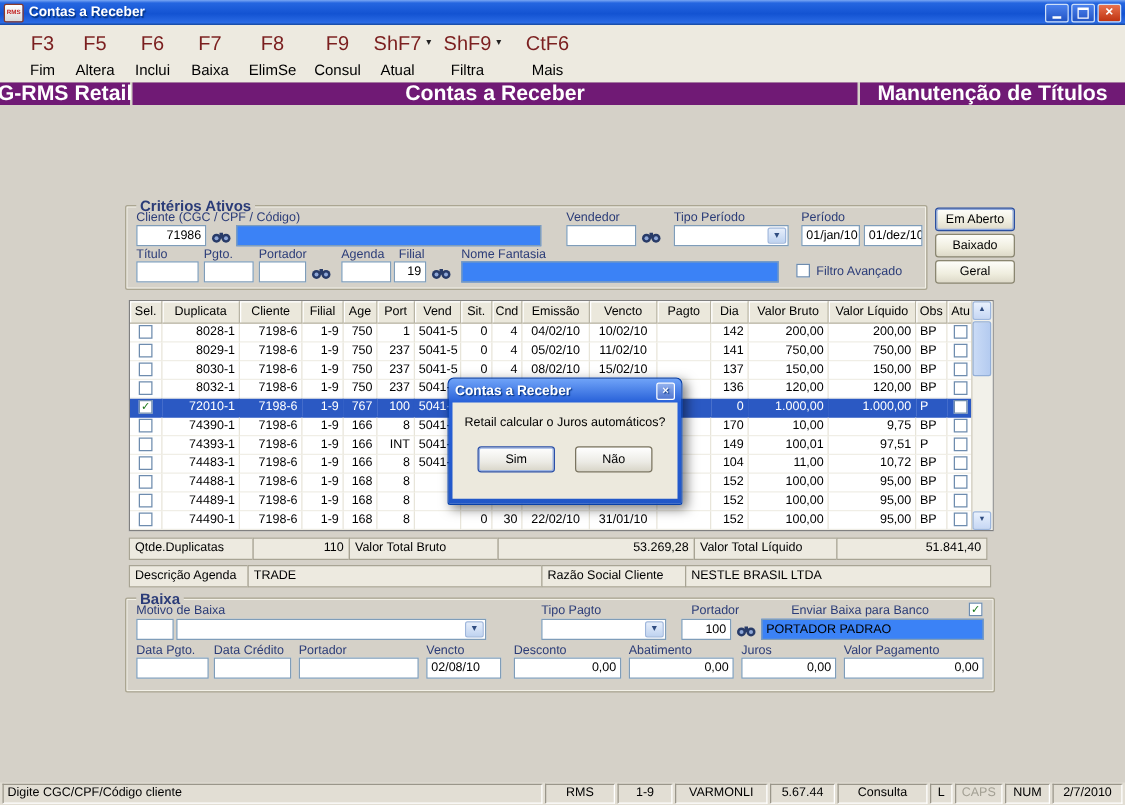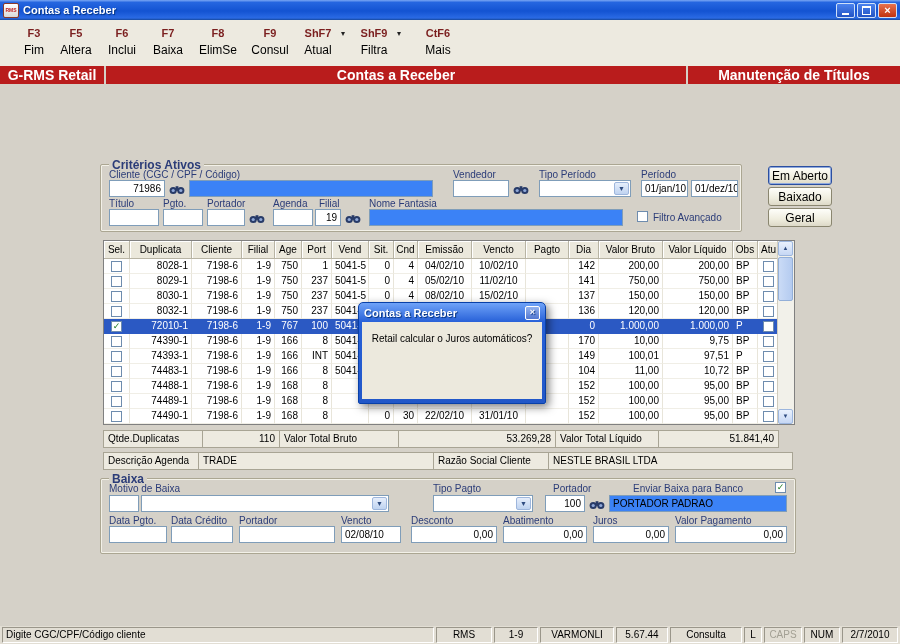--- a/index.html
+++ b/index.html
@@ -16,47 +16,47 @@
   .win-buttons{display:flex;gap:2px}
   .wb{width:19px;height:15px;border:1px solid #CFE0F8;border-radius:2px;color:#fff;display:flex;align-items:center;justify-content:center;box-sizing:border-box}
   .wb-min,.wb-max{background:linear-gradient(180deg,#4B82EE,#2254C4)}
   .wb-close{background:linear-gradient(180deg,#E8724E,#C03311);font-size:11px;font-weight:bold;line-height:11px}
   .glyph-min{display:block;width:7px;height:2px;background:#fff;margin-top:7px}
   .glyph-max{display:block;width:7px;height:6px;border:1px solid #fff;border-top-width:2px}
 
   
   .toolbar{position:absolute;left:0;top:20px;width:900px;height:46px;background:#EDEAE0;border-bottom:1px solid #C9C5B8}
   .tb-item{position:absolute;top:7px;width:40px;text-align:center}
-  .tb-key{font-weight:bold;font-size:11px;color:#7B1F1F}
+  .tb-key{font-weight:normal;font-size:16px;color:#7B1F1F}
   .tb-label{font-size:12px;color:#000;margin-top:4px}
   .tb-drop{position:absolute;top:9px;font-size:8px;color:#222;width:10px;text-align:center}
 
   
   .navbar{position:absolute;left:0;top:66px;width:900px;height:18px;display:flex;gap:2px;background:#D5D1C8}
-  .nav-seg{background:#b91c1c;color:#fff;font-weight:bold;font-size:14px;display:flex;align-items:center;justify-content:center;white-space:nowrap}
+  .nav-seg{background:#701a75;color:#fff;font-weight:bold;font-size:17px;display:flex;align-items:center;justify-content:center;white-space:nowrap}
   .nav-left{width:104px}.nav-center{flex:1}.nav-right{width:212px}
 
   
   .group{position:absolute;border:1px solid #ABA692;box-shadow:inset 0 0 0 1px #F3F1E8;border-radius:2px}
   .legend{position:absolute;top:-7px;left:8px;background:#D5D1C8;padding:0 3px;font-weight:bold;color:#2B3C78;font-size:12px;white-space:nowrap}
   .lbl{position:absolute;font-size:10px;color:#2B3C78;white-space:nowrap}
   .inp{position:absolute;height:17px;box-sizing:border-box;background:#fff;border:1px solid #7F9DB9;
        font-size:10px;line-height:15px;padding:0 3px;white-space:nowrap;overflow:hidden}
   .inp.ro{background:#3b82f6}
   .ar{text-align:right}
   .combo{padding-right:16px}
   .combo .arr{position:absolute;right:1px;top:1px;bottom:1px;width:13px;
        background:linear-gradient(180deg,#E6EEFB,#BFD3F0);border:1px solid #9EB6DC;border-radius:2px;
        display:flex;align-items:center;justify-content:center;font-size:7px;color:#2F4C80}
   .binoc-btn{position:absolute;width:20px;height:17px;display:flex;align-items:center;justify-content:center}
   .cb{display:inline-block;width:11px;height:11px;box-sizing:border-box;border:1px solid #6E8CAE;background:#fff;
       font-size:9px;line-height:9px;text-align:center;color:#1E7A1E;font-weight:bold;vertical-align:middle}
-  .side-btn{position:absolute;left:768px;width:64px;height:19px;box-sizing:border-box;
+  .side-btn{position:absolute;left:748px;width:64px;height:19px;box-sizing:border-box;
       background:linear-gradient(180deg,#FEFEFA,#EFEDDE 60%,#DDD9C8);border:1px solid #8A8670;border-radius:3px;
-      font-size:12px;display:flex;align-items:center;justify-content:center}
+      font-size:10px;display:flex;align-items:center;justify-content:center}
   .side-btn.active{border:1px solid #2B4FA0;box-shadow:inset 0 0 0 1px #8FA9DE}
 
   
   .grid{position:absolute;left:103px;top:240px;width:692px;height:185px;background:#fff;border:1px solid #808080;box-sizing:border-box}
   .g-head{display:flex;height:18px}
   .g-hcell{box-sizing:border-box;background:#EBE8DC;border-right:1px solid #B8B4A4;border-bottom:1px solid #B8B4A4;
       box-shadow:inset 1px 1px 0 #fff;font-size:10px;display:flex;align-items:center;justify-content:center;
       overflow:hidden;white-space:nowrap;flex:none}
   .g-row{display:flex;height:15px}
   .g-cell{box-sizing:border-box;height:15px;border-right:1px solid #E8E5DA;border-bottom:1px solid #F0EEE6;
@@ -488,21 +488,21 @@
       <div class="sb-thumb"></div>
       <div class="sb-btn sb-down">▼</div>
     </div>
   </div>
 
   <div class="bar" style="top:430px">
     <div class="bar-cell" style="width:100px">Qtde.Duplicatas</div>
     <div class="bar-cell ar" style="width:78px">110</div>
     <div class="bar-cell" style="width:120px">Valor Total Bruto</div>
     <div class="bar-cell ar" style="width:158px">53.269,28</div>
-    <div class="bar-cell" style="width:104px">Valor Total Líquido</div>
+    <div class="bar-cell" style="width:115px">Valor Total Líquido</div>
     <div class="bar-cell ar" style="width:121px">51.841,40</div>
   </div>
 
   <div class="bar" style="top:452px">
     <div class="bar-cell" style="width:96px">Descrição Agenda</div>
     <div class="bar-cell" style="width:236px">TRADE</div>
     <div class="bar-cell" style="width:116px">Razão Social Cliente</div>
     <div class="bar-cell" style="width:245px">NESTLE BRASIL LTDA</div>
   </div>
 
@@ -558,20 +558,24 @@
       </div>
   </div>
 
   <div class="dialog">
     <div class="dlg-title">
       <span class="dlg-title-text">Contas a Receber</span>
       <span class="dlg-close">×</span>
     </div>
     <div class="dlg-body">
       <div class="dlg-msg">Retail calcular o Juros automáticos?</div>
+      <div class="dlg-buttons">
+        <div class="dlg-btn default">Sim</div>
+        <div class="dlg-btn">Não</div>
+      </div>
     </div>
   </div>
 
   <div class="statusbar">
     <div class="st-cell st-msg">Digite CGC/CPF/Código cliente</div>
     <div id="status-cells" style="display:flex;gap:2px">
         <div class="st-cell" style="width: 56px;">RMS</div>
         <div class="st-cell" style="width: 44px;">1-9</div>
         <div class="st-cell" style="width: 74px;">VARMONLI</div>
         <div class="st-cell" style="width: 52px;">5.67.44</div>

